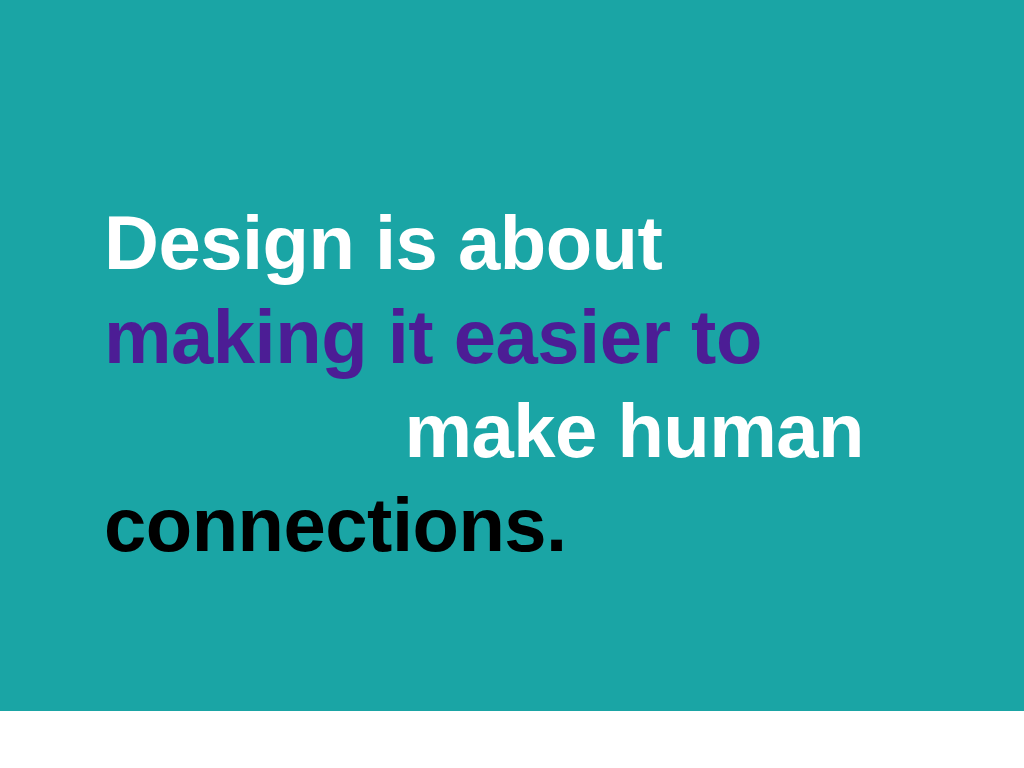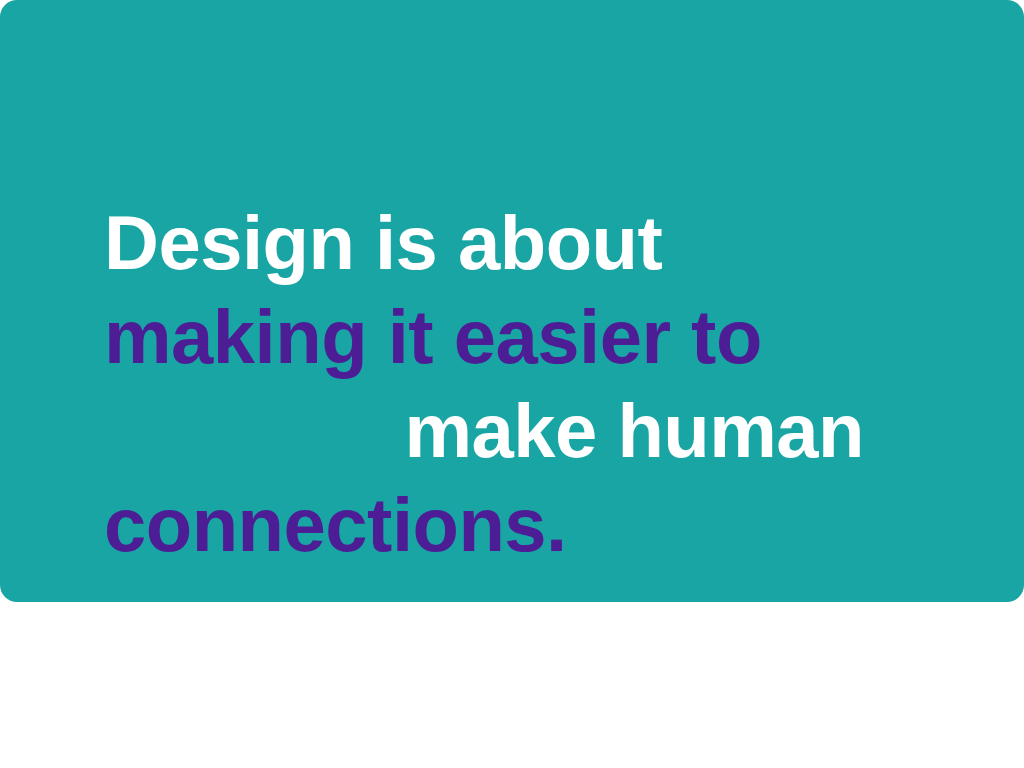--- a/index.html
+++ b/index.html
@@ -11,25 +11,24 @@
   body {
     width: 1024px;
     height: 768px;
     overflow: hidden;
     font-family: "Liberation Sans", sans-serif;
   }
 
   #slide {
     position: relative;
     width: 1024px;
-    height: 602px;
+    height: 711px;
     box-sizing: border-box;
     background: #1aa5a5;
     overflow: hidden;
-    border-radius: 17px;
   }
 
   #quote-block {
     position: absolute;
     left: 104px;
     top: 196px;
     width: 760px;
   }
 
   .quote-line {
@@ -47,16 +46,16 @@
 </style>
 </head>
 <body>
 
 <div id="slide" style="background: rgb(26, 165, 165);">
 
   <div id="quote-block">
     <span class="quote-line" style="color: rgb(255, 255, 255);">Design is about</span>
     <span class="quote-line" style="color: #4c1d95;">making it easier to</span>
     <span class="quote-line" style="color: rgb(255, 255, 255); text-align: right;">make human</span>
-    <span class="quote-line" style="color: #4c1d95;">connections.</span>
+    <span class="quote-line" style="color: #000000;">connections.</span>
   </div>
 
 </div>
 
 </body></html>

